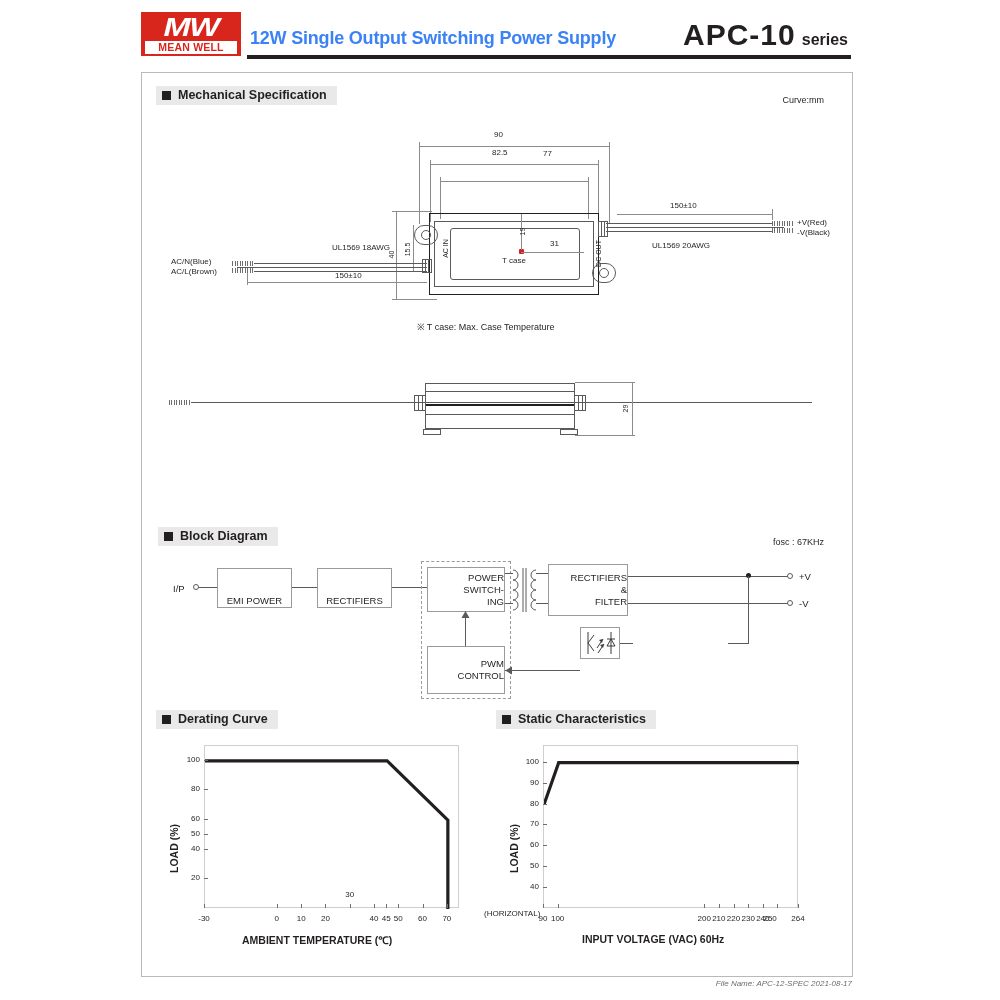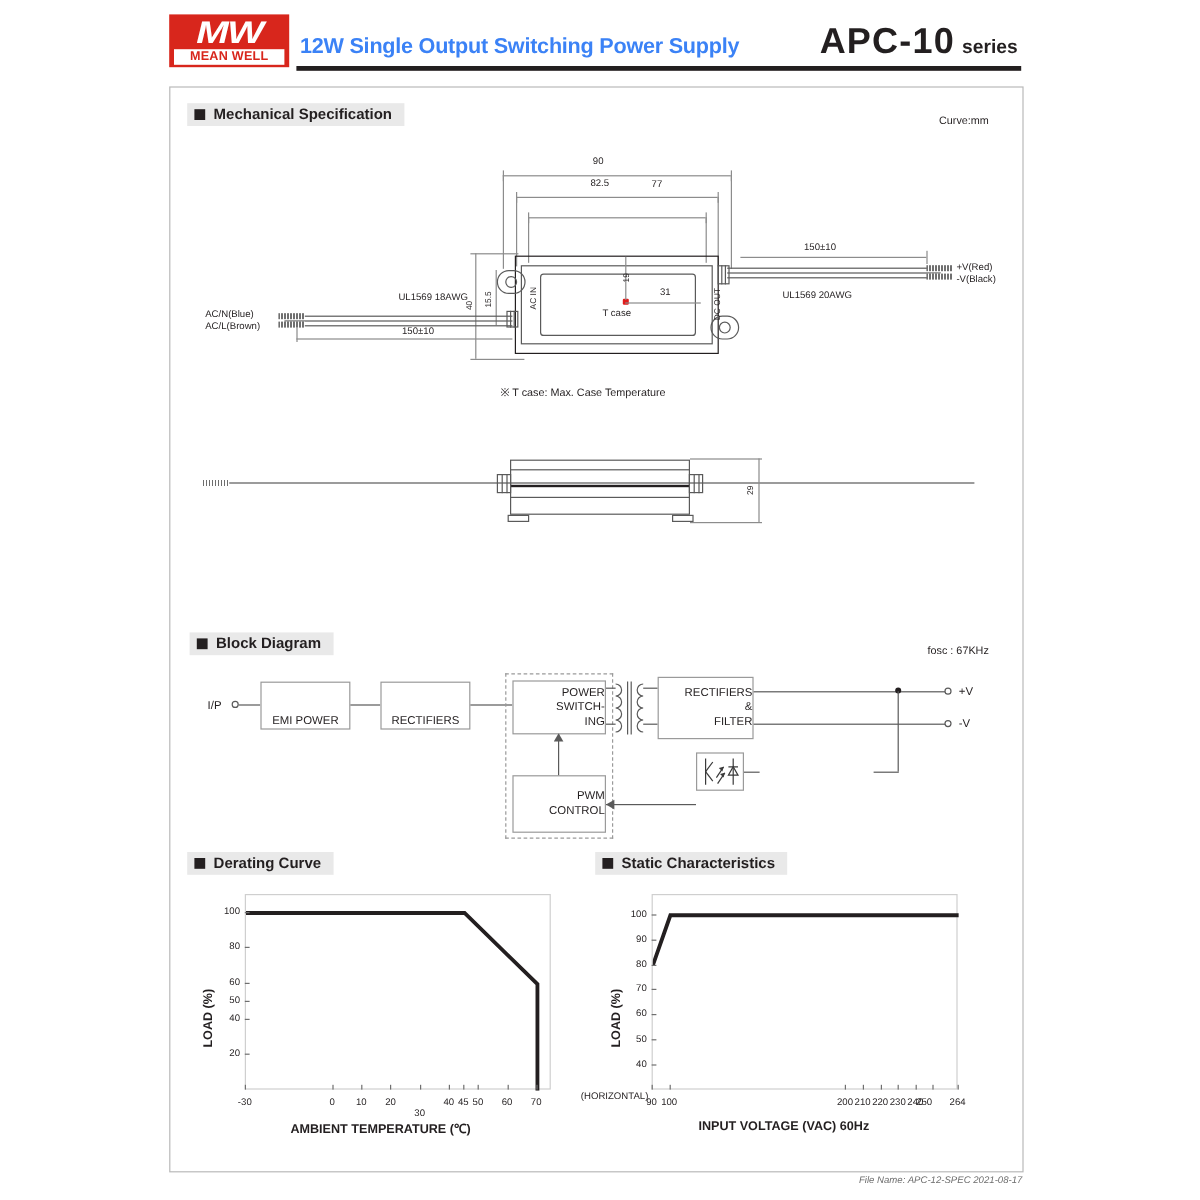--- a/index.html
+++ b/index.html
@@ -404,21 +404,21 @@
       </div>
     <div id="derating-xticks">
         <div class="tick-lbl" style="left: 48px; top: 841px; width: 28px; text-align: center;">-30</div>
         <div class="tick-mark" style="left: 62px; top: 831px; width: 1px; height: 4px;"></div>
         <div class="tick-lbl" style="left: 120.857px; top: 841px; width: 28px; text-align: center;">0</div>
         <div class="tick-mark" style="left: 134.857px; top: 831px; width: 1px; height: 4px;"></div>
         <div class="tick-lbl" style="left: 145.143px; top: 841px; width: 28px; text-align: center;">10</div>
         <div class="tick-mark" style="left: 159.143px; top: 831px; width: 1px; height: 4px;"></div>
         <div class="tick-lbl" style="left: 169.429px; top: 841px; width: 28px; text-align: center;">20</div>
         <div class="tick-mark" style="left: 183.429px; top: 831px; width: 1px; height: 4px;"></div>
-        <div class="tick-lbl" style="left: 193.714px; top: 850px; width: 28px; text-align: center;">30</div>
+        <div class="tick-lbl" style="left: 193.714px; top: 817px; width: 28px; text-align: center;">30</div>
         <div class="tick-mark" style="left: 207.714px; top: 831px; width: 1px; height: 4px;"></div>
         <div class="tick-lbl" style="left: 218px; top: 841px; width: 28px; text-align: center;">40</div>
         <div class="tick-mark" style="left: 232px; top: 831px; width: 1px; height: 4px;"></div>
         <div class="tick-lbl" style="left: 230.143px; top: 841px; width: 28px; text-align: center;">45</div>
         <div class="tick-mark" style="left: 244.143px; top: 831px; width: 1px; height: 4px;"></div>
         <div class="tick-lbl" style="left: 242.286px; top: 841px; width: 28px; text-align: center;">50</div>
         <div class="tick-mark" style="left: 256.286px; top: 831px; width: 1px; height: 4px;"></div>
         <div class="tick-lbl" style="left: 266.571px; top: 841px; width: 28px; text-align: center;">60</div>
         <div class="tick-mark" style="left: 280.571px; top: 831px; width: 1px; height: 4px;"></div>
         <div class="tick-lbl" style="left: 290.857px; top: 841px; width: 28px; text-align: center;">70</div>

